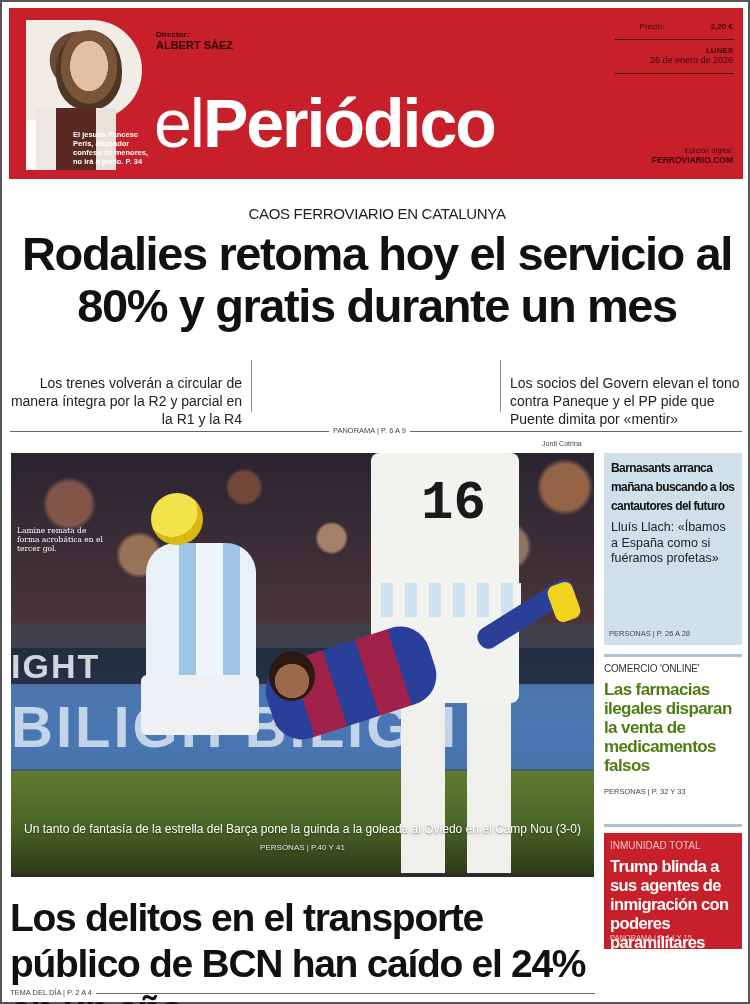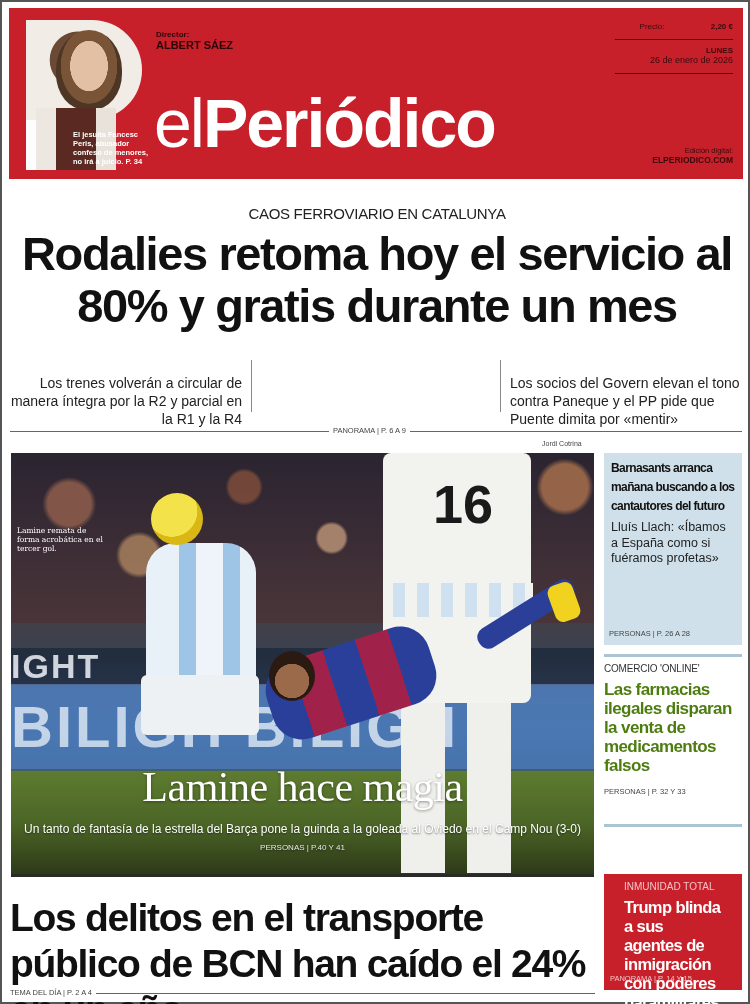--- a/index.html
+++ b/index.html
@@ -51,21 +51,21 @@
     background: radial-gradient(circle at 10% 30%, #8a5a4a 0 4%, transparent 5%), radial-gradient(circle at 22% 60%, #a07a5a 0 4%, transparent 5%),
       radial-gradient(circle at 40% 20%, #7a4a3a 0 4%, transparent 5%), radial-gradient(circle at 55% 50%, #b08a70 0 4%, transparent 5%),
       radial-gradient(circle at 70% 25%, #8a6a5a 0 4%, transparent 5%), radial-gradient(circle at 85% 55%, #9a7a6a 0 4%, transparent 5%),
       radial-gradient(circle at 95% 20%, #a06a4a 0 4%, transparent 5%), linear-gradient(180deg, #2a2430 0%, #4a3438 100%); opacity: 0.9; }
   .board { position: absolute; left: 0; top: 195px; width: 583px; height: 36px; background: #1e2a3c; color: #e9edf3; font-weight: bold; font-size: 34px; line-height: 36px; letter-spacing: 2px; overflow: hidden; white-space: nowrap; opacity: 0.85; }
   .board2 { position: absolute; left: 0; top: 232px; width: 583px; height: 84px; background: #4a78b4; color: #d9e6f5; font-weight: bold; font-size: 58px; line-height: 84px; letter-spacing: 3px; overflow: hidden; white-space: nowrap; opacity: 0.85; }
   .pitch { position: absolute; left: 0; top: 318px; width: 583px; height: 105px; background: linear-gradient(180deg, #5e7c30 0%, #4b6526 50%, #2c3818 100%); }
   .ball { position: absolute; left: 140px; top: 40px; width: 52px; height: 52px; border-radius: 50%; background: radial-gradient(circle at 40% 35%, #f4e24a 0 55%, #d9b815 56% 100%); }
   .player-left { position: absolute; left: 135px; top: 90px; width: 110px; height: 190px; background: linear-gradient(90deg, #e8f0f8 0 30%, #9ec4e6 30% 45%, #eef4fa 45% 70%, #9ec4e6 70% 85%, #e8f0f8 85%); border-radius: 30px 30px 6px 6px; }
   .player-left-shorts { position: absolute; left: 130px; top: 222px; width: 118px; height: 60px; background: #eef1f4; border-radius: 6px; }
-  .player-right { position: absolute; left: 372px; top: 0; width: 148px; height: 250px; background: linear-gradient(90deg, #f2f2ee 0 100%); border-radius: 8px; }
+  .player-right { position: absolute; left: 360px; top: 0; width: 148px; height: 250px; background: linear-gradient(90deg, #f2f2ee 0 100%); border-radius: 8px; font-family: Liberation Mono, monospace; }
   .player-right .num { position: absolute; left: 50px; top: 20px; font-size: 54px; font-weight: bold; color: #1a1a1a; }
   .player-right .stripes { position: absolute; left: 10px; top: 130px; width: 140px; height: 34px; background: repeating-linear-gradient(90deg, #cfe0f0 0 12px, #f2f2ee 12px 24px); }
   .player-right-legs { position: absolute; left: 390px; top: 250px; width: 110px; height: 170px; background: linear-gradient(90deg, #efefec 0 40%, transparent 40% 60%, #efefec 60%); }
   .lamine-body { position: absolute; left: 255px; top: 190px; width: 170px; height: 80px; background: linear-gradient(90deg, #2a3f9a 0 20%, #a0224a 20% 40%, #2a3f9a 40% 60%, #a0224a 60% 80%, #2a3f9a 80%); transform: rotate(-18deg); border-radius: 30px; }
   .lamine-head { position: absolute; left: 258px; top: 198px; width: 46px; height: 50px; border-radius: 50%; background: radial-gradient(circle at 50% 60%, #9a6a4a 0 45%, #2a1a12 46% 100%); }
   .lamine-leg { position: absolute; left: 460px; top: 150px; width: 110px; height: 22px; background: #2b3f98; transform: rotate(-32deg); border-radius: 10px; }
   .boot { position: absolute; left: 540px; top: 130px; width: 26px; height: 38px; background: #f0d21f; border-radius: 8px; transform: rotate(-20deg); }
   .photo-caption-small { position: absolute; left: 6px; top: 73px; width: 90px; font-family: "DejaVu Serif", "Liberation Serif", serif; font-size: 7.5px; line-height: 9px; color: #fff; }
   .photo-title { position: absolute; left: 0; width: 583px; top: 310px; text-align: center; font-family: "Liberation Serif", "DejaVu Serif", serif; font-size: 42px; color: #fff; letter-spacing: -0.5px; text-shadow: 0 1px 3px rgba(0,0,0,0.4); }
   .photo-sub { position: absolute; left: 0; width: 583px; top: 368px; text-align: center; font-size: 12px; line-height: 17px; color: #fff; text-shadow: 0 1px 2px rgba(0,0,0,0.5); }
@@ -81,21 +81,21 @@
   .right-col { position: absolute; left: 602px; top: 451px; width: 138px; }
   .box-blue { position: absolute; left: 0; top: 0; width: 138px; height: 192px; background: #cfe0ea; padding: 6px 7px; }
   .box-blue .title { font-size: 12px; line-height: 19px; font-weight: bold; letter-spacing: -0.6px; color: #111; }
   .box-blue .text { margin-top: 4px; font-size: 12.5px; line-height: 15.5px; color: #222; }
   .box-blue .pg { position: absolute; left: 5px; bottom: 7px; font-size: 7.5px; color: #444; }
   .rule-blue { position: absolute; left: 0; width: 138px; height: 3px; background: #a9c4d2; }
   .commerce { position: absolute; left: 0; top: 210px; width: 138px; }
   .commerce .kick { font-size: 10px; color: #333; letter-spacing: -0.2px; }
   .commerce .title { margin-top: 6px; font-size: 17px; line-height: 19px; font-weight: bold; letter-spacing: -0.6px; color: #4d7c0f; }
   .commerce .pg { margin-top: 12px; font-size: 7.5px; color: #444; }
-  .box-red { position: absolute; left: 0; top: 380px; width: 138px; height: 116px; background: #c8202a; padding: 7px 20px; color: #fff; margin-top: 41px; }
+  .box-red { position: absolute; left: 0; top: 380px; width: 138px; height: 116px; background: #c8202a; padding: 7px 6px; color: #fff; }
   .box-red .kick { font-size: 10px; color: #f2c4c6; }
   .box-red .title { margin-top: 6px; font-size: 16.5px; line-height: 19px; font-weight: bold; letter-spacing: -0.6px; color: #fff; }
   .box-red .pg { position: absolute; left: 6px; bottom: 7px; font-size: 7.5px; color: #f2c4c6; }
 </style>
 </head>
 <body>
 
 <div class="page">
 
   <div class="masthead">
@@ -112,21 +112,21 @@
     </div>
     <div class="logo"><span class="thin">el</span><span>Periódico</span></div>
     <div class="meta-right">
       <div class="price"><span>Precio:</span> <b>2,20 €</b></div>
       <div class="rule"></div>
       <div class="day">LUNES</div>
       <div class="date">26 de enero de 2026</div>
       <div class="rule"></div>
       <div class="edition">
         <div>Edición digital:</div>
-        <div class="url">ELPERIODICO.COM</div>
+        <div class="url">FERROVIARIO.COM</div>
       </div>
     </div>
   </div>
 
   <div class="kicker">CAOS FERROVIARIO EN CATALUNYA</div>
   <div class="headline">Rodalies retoma hoy el servicio al 80% y gratis durante un mes</div>
 
   <div class="subs">
     <div class="sub sub1">Los trenes volverán a circular de manera íntegra por la R2 y parcial en la R1 y la R4</div>
     <div class="vdiv vd1"></div>
@@ -149,21 +149,20 @@
     <div class="player-right">
       <div class="num">16</div>
       <div class="stripes"></div>
     </div>
     <div class="player-right-legs"></div>
     <div class="lamine-leg"></div>
     <div class="boot"></div>
     <div class="lamine-body"></div>
     <div class="lamine-head"></div>
     <div class="photo-caption-small">Lamine remata de forma acrobática en el tercer gol.</div>
-    <div class="photo-title">Lamine hace magia</div>
     <div class="photo-sub">
       <span>Un tanto de fantasía de la estrella del Barça pone la guinda a la goleada al Oviedo en el Camp Nou (3-0)</span>
       <span class="pg">PERSONAS | P.40 Y 41</span>
     </div>
   </div>
   <div class="photo-bottom"></div>
 
   <div class="bottom-headline">Los delitos en el transporte público de BCN han caído el 24% en un año</div>
   <div class="tema-line"></div>
   <div class="tema-label">TEMA DEL DÍA | P. 2 A 4</div>

